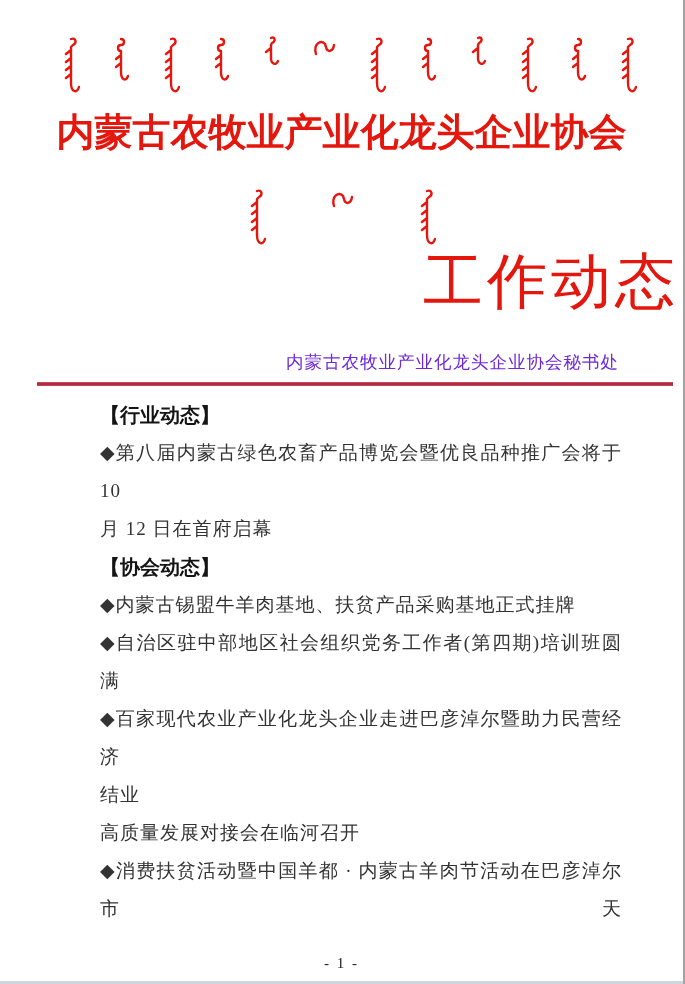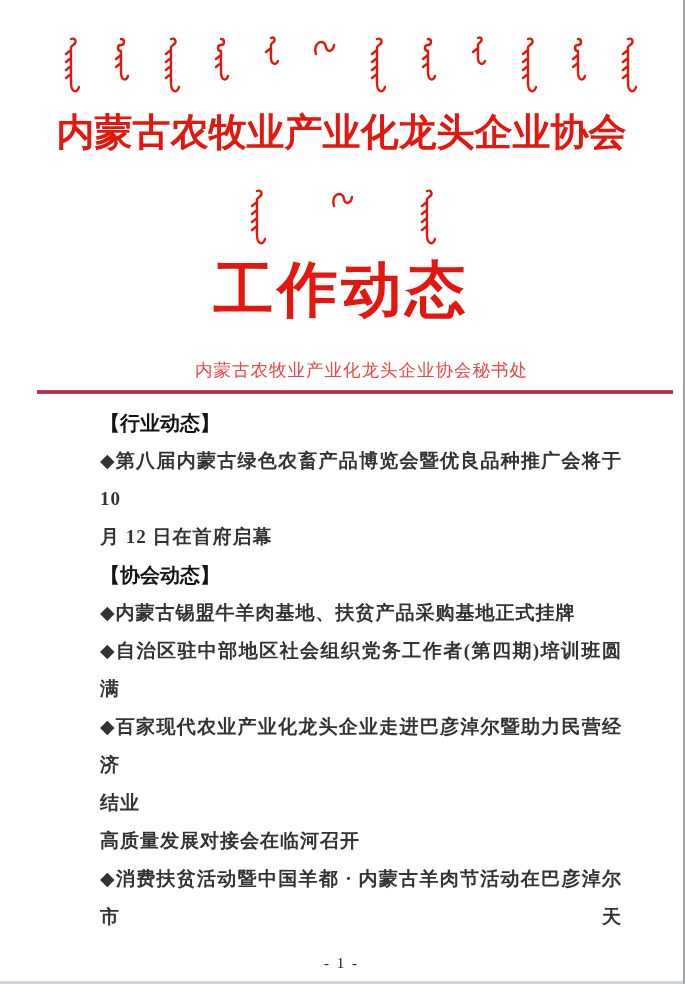--- a/index.html
+++ b/index.html
@@ -35,45 +35,45 @@
   .assoc-title{
     margin:0;
     text-align:center;
     font-size:38px;
     line-height:56px;
     font-weight:bold;
     letter-spacing:0px;
     white-space:nowrap;
   }
   .bulletin-title{
-    margin:12px;
-    text-align:center;
+    margin:4px;
+    text-align:right;
     font-size:60px;
     line-height:64px;
-    font-weight:700;
+    font-weight:400;
     letter-spacing:4px;
   }
   .issue-line{
     margin-top:20px;
     text-align:center;
     font-family:"Liberation Sans","DejaVu Sans",sans-serif;
     font-weight:bold;
     font-size:20px;
     line-height:26px;
     color:#111;
     letter-spacing:2px;
   }
   .pub-row{
     margin:36px 64px 0 104px;
     display:flex;
-    justify-content:center;
+    justify-content:flex-end;
     align-items:baseline;
     font-size:17.5px;
     line-height:24px;
-    color:#ef4444;
+    color:#6d28d9;
     letter-spacing:1px;
   }
   .red-rule{
     margin:8px 10px 0 37px;
     height:4px;
     background:linear-gradient(180deg,#d9566a 0%,#a82336 45%,#c94a5e 100%);
   }
   .toc-heading{
     margin-top:38px;
     text-align:center;
@@ -88,21 +88,20 @@
     width:522px;
     margin:10px 0 0 100px;
   }
   .toc-line{
     min-height:38px;
     line-height:38px;
     font-size:19px;
     letter-spacing:1px;
     color:#333;
     white-space:nowrap;
-    font-weight:bold;
   }
   .toc-line.fill{
     white-space:normal;
     text-align:justify;
     text-align-last:justify;
   }
   .toc-line.section{
     font-family:"Liberation Sans","DejaVu Sans",sans-serif;
     font-weight:bold;
     font-size:20px;

